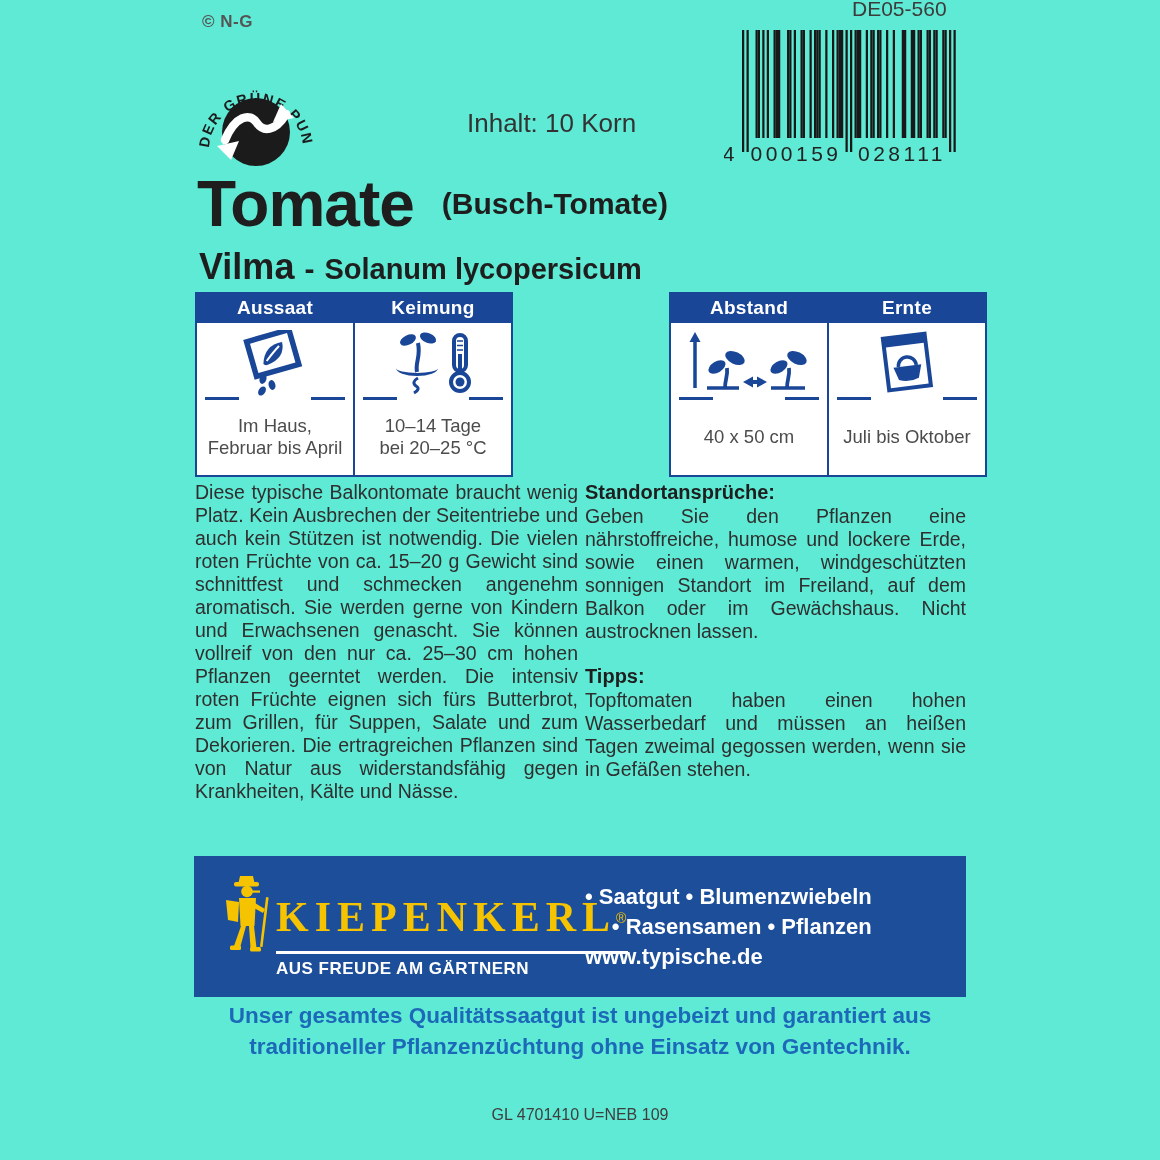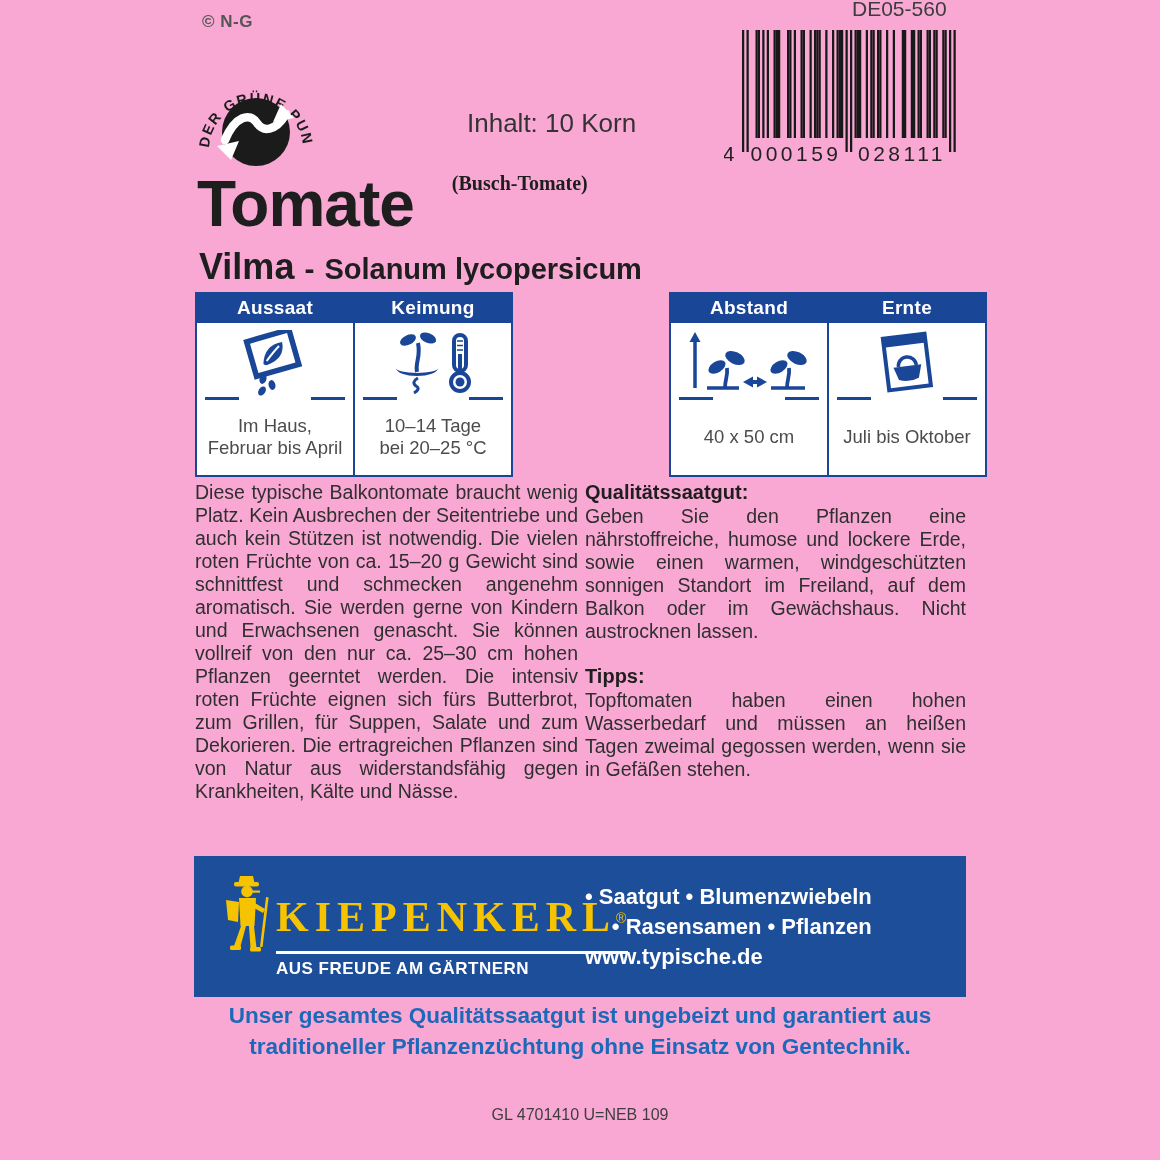--- a/index.html
+++ b/index.html
@@ -1,33 +1,33 @@
 <!DOCTYPE html>
 <html><head>
 <meta charset="utf-8">
 <style>
   html,body{margin:0;padding:0;background:#e8e8e8;}
   .sheet{
-    position:relative;width:1160px;height:1160px;background:#f9a8d4;
+    position:relative;width:1160px;height:1160px;background:#5eead4;
     font-family:"Liberation Sans",sans-serif;overflow:hidden;margin:0 auto;color:#2f2f2f;
   }
   .abs{position:absolute;}
   .pre{white-space:pre-line;}
 
   
   .copyright{left:202px;top:12px;font-size:17px;font-weight:bold;color:#555;letter-spacing:.5px;}
   .article-code{left:852px;top:-3px;font-size:21px;color:#3c3c3c;}
   .inhalt{left:467px;top:108px;font-size:26px;color:#333;}
   .greendot{left:189px;top:48px;width:134px;height:140px;}
   .barcode{left:724px;top:30px;width:236px;height:136px;}
 
   
-  .title-row{left:197px;top:172px;display:flex;align-items:flex-start;}
+  .title-row{left:197px;top:172px;display:flex;align-items:center;}
   .title-main{font-size:64px;font-weight:bold;color:#1e1e1e;letter-spacing:-1px;line-height:1;}
-  .title-suffix{font-size:20px;font-weight:bold;color:#1e1e1e;margin-left:38px;font-family:Liberation Serif, serif;}
+  .title-suffix{font-size:30px;font-weight:bold;color:#1e1e1e;margin-left:28px;}
   .variety-row{left:199px;top:246px;display:flex;align-items:baseline;color:#1e1e1e;}
   .variety-name{font-size:36px;font-weight:bold;}
   .variety-sep{font-size:30px;font-weight:bold;margin:0 10px;}
   .variety-species{font-size:29px;font-weight:bold;}
 
   
   .ibox{position:absolute;top:292px;width:160px;height:185px;border:2.5px solid #1a4697;background:#fff;box-sizing:border-box;}
   .ibox-head{position:absolute;left:-1px;top:-1px;right:-1px;height:30px;background:#1a4697;color:#fff;
     font-size:19px;font-weight:bold;display:flex;align-items:center;justify-content:center;letter-spacing:.3px;}
   .icx{position:absolute;left:50%;transform:translateX(-50%);top:36px;}
@@ -216,21 +216,21 @@
       </g>
     </svg>
     <div class="gl l"></div>
     <div class="gl r"></div>
     <div class="ibox-cap pre">Juli bis Oktober</div>
   </div>
 
   <div class="abs desc">Diese typische Balkontomate braucht wenig Platz. Kein Ausbrechen der Seitentriebe und auch kein Stützen ist notwendig. Die vielen roten Früchte von ca. 15–20 g Gewicht sind schnittfest und schmecken angenehm aromatisch. Sie werden gerne von Kindern und Erwachsenen genascht. Sie können vollreif von den nur ca. 25–30 cm hohen Pflanzen geerntet werden. Die intensiv roten Früchte eignen sich fürs Butterbrot, zum Grillen, für Suppen, Salate und zum Dekorieren. Die ertragreichen Pflanzen sind von Natur aus widerstandsfähig gegen Krankheiten, Kälte und Nässe.</div>
 
   <div class="abs rightcol">
-    <div class="rc-head">Qualitätssaatgut:</div>
+    <div class="rc-head">Standortansprüche:</div>
     <div class="rc-body">Geben Sie den Pflanzen eine nährstoffreiche, humose und lockere Erde, sowie einen warmen, windgeschützten sonnigen Standort im Freiland, auf dem Balkon oder im Gewächshaus. Nicht austrocknen lassen.</div>
     <div class="rc-head">Tipps:</div>
     <div class="rc-body">Topftomaten haben einen hohen Wasserbedarf und müssen an heißen Tagen zweimal gegossen werden, wenn sie in Gefäßen stehen.</div>
   </div>
 
   <div class="abs band">
     <svg class="kman" viewBox="0 0 50 82">
       <g fill="#f6c300">
         <path d="M19,0 h13 l1.5,7 h-16 z"></path>
         <rect x="13" y="6" width="25" height="4.5" rx="2"></rect>

